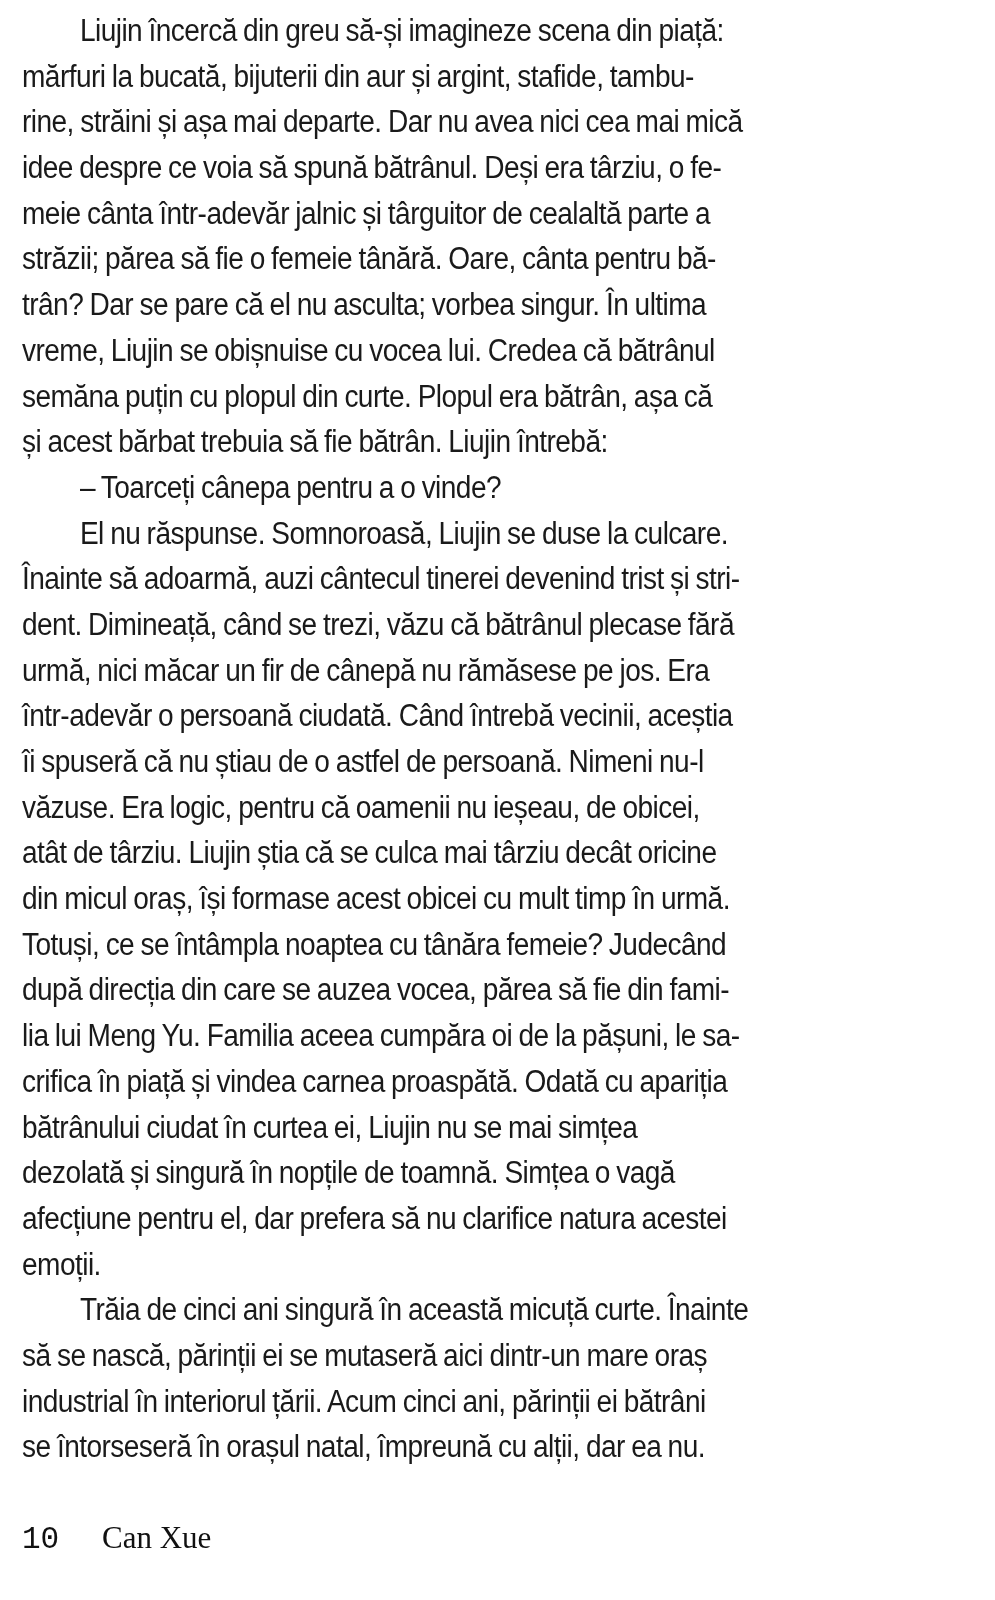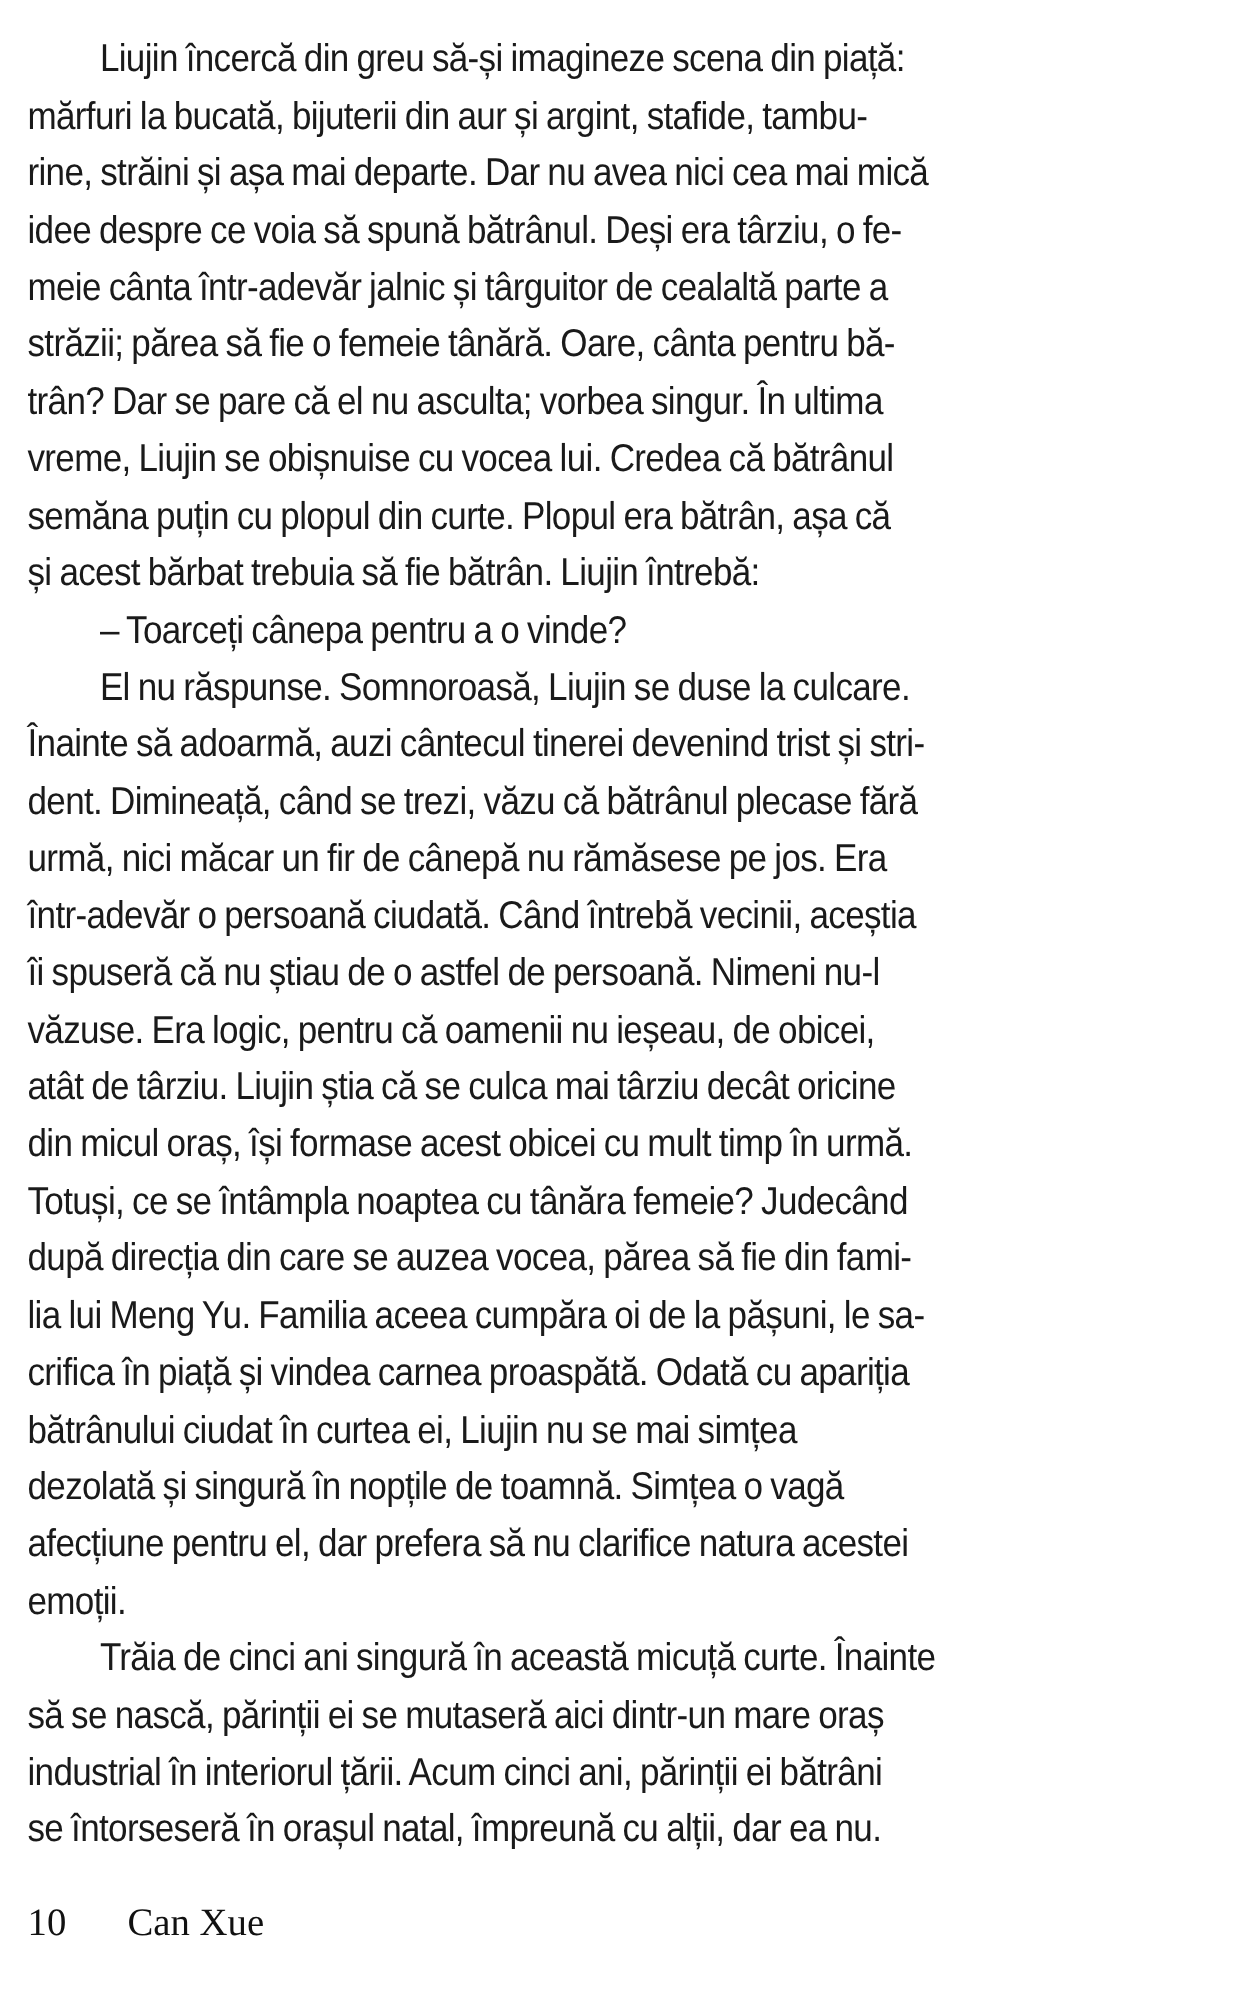--- a/index.html
+++ b/index.html
@@ -10,21 +10,21 @@
     body {
       width: 995px;
       height: 1600px;
       position: relative;
       overflow: hidden;
       color: #1a1a1a;
     }
     .page {
       position: absolute;
       left: 22px;
-      top: 24px;
+      top: 8px;
       width: 950px;
     }
     .line {
       font-family: "Liberation Sans", "DejaVu Sans", sans-serif;
       font-size: 31px;
       line-height: 45.7px;
       height: 45.7px;
       white-space: nowrap;
       letter-spacing: -0.6px;
       word-spacing: -1px;
@@ -35,21 +35,21 @@
     .line.indent { padding-left: 64px; }
     .footer {
       position: absolute;
       left: 22px;
       top: 1520px;
       font-family: "Liberation Serif", "DejaVu Serif", serif;
       font-size: 31px;
       color: #111;
       white-space: nowrap;
     }
-    .footer .page-number { display: inline-block; width: 80px; }
+    .footer .page-number { display: inline-block; width: 80px; font-family: Liberation Mono, monospace; }
   </style>
 </head>
 <body>
 
 <div class="page" id="page-body">
     <div class="line indent">Liujin încercă din greu să-și imagineze scena din piață:</div>
     <div class="line">mărfuri la bucată, bijuterii din aur și argint, stafide, tambu-</div>
     <div class="line">rine, străini și așa mai departe. Dar nu avea nici cea mai mică</div>
     <div class="line">idee despre ce voia să spună bătrânul. Deși era târziu, o fe-</div>
     <div class="line">meie cânta într-adevăr jalnic și târguitor de cealaltă parte a</div>

